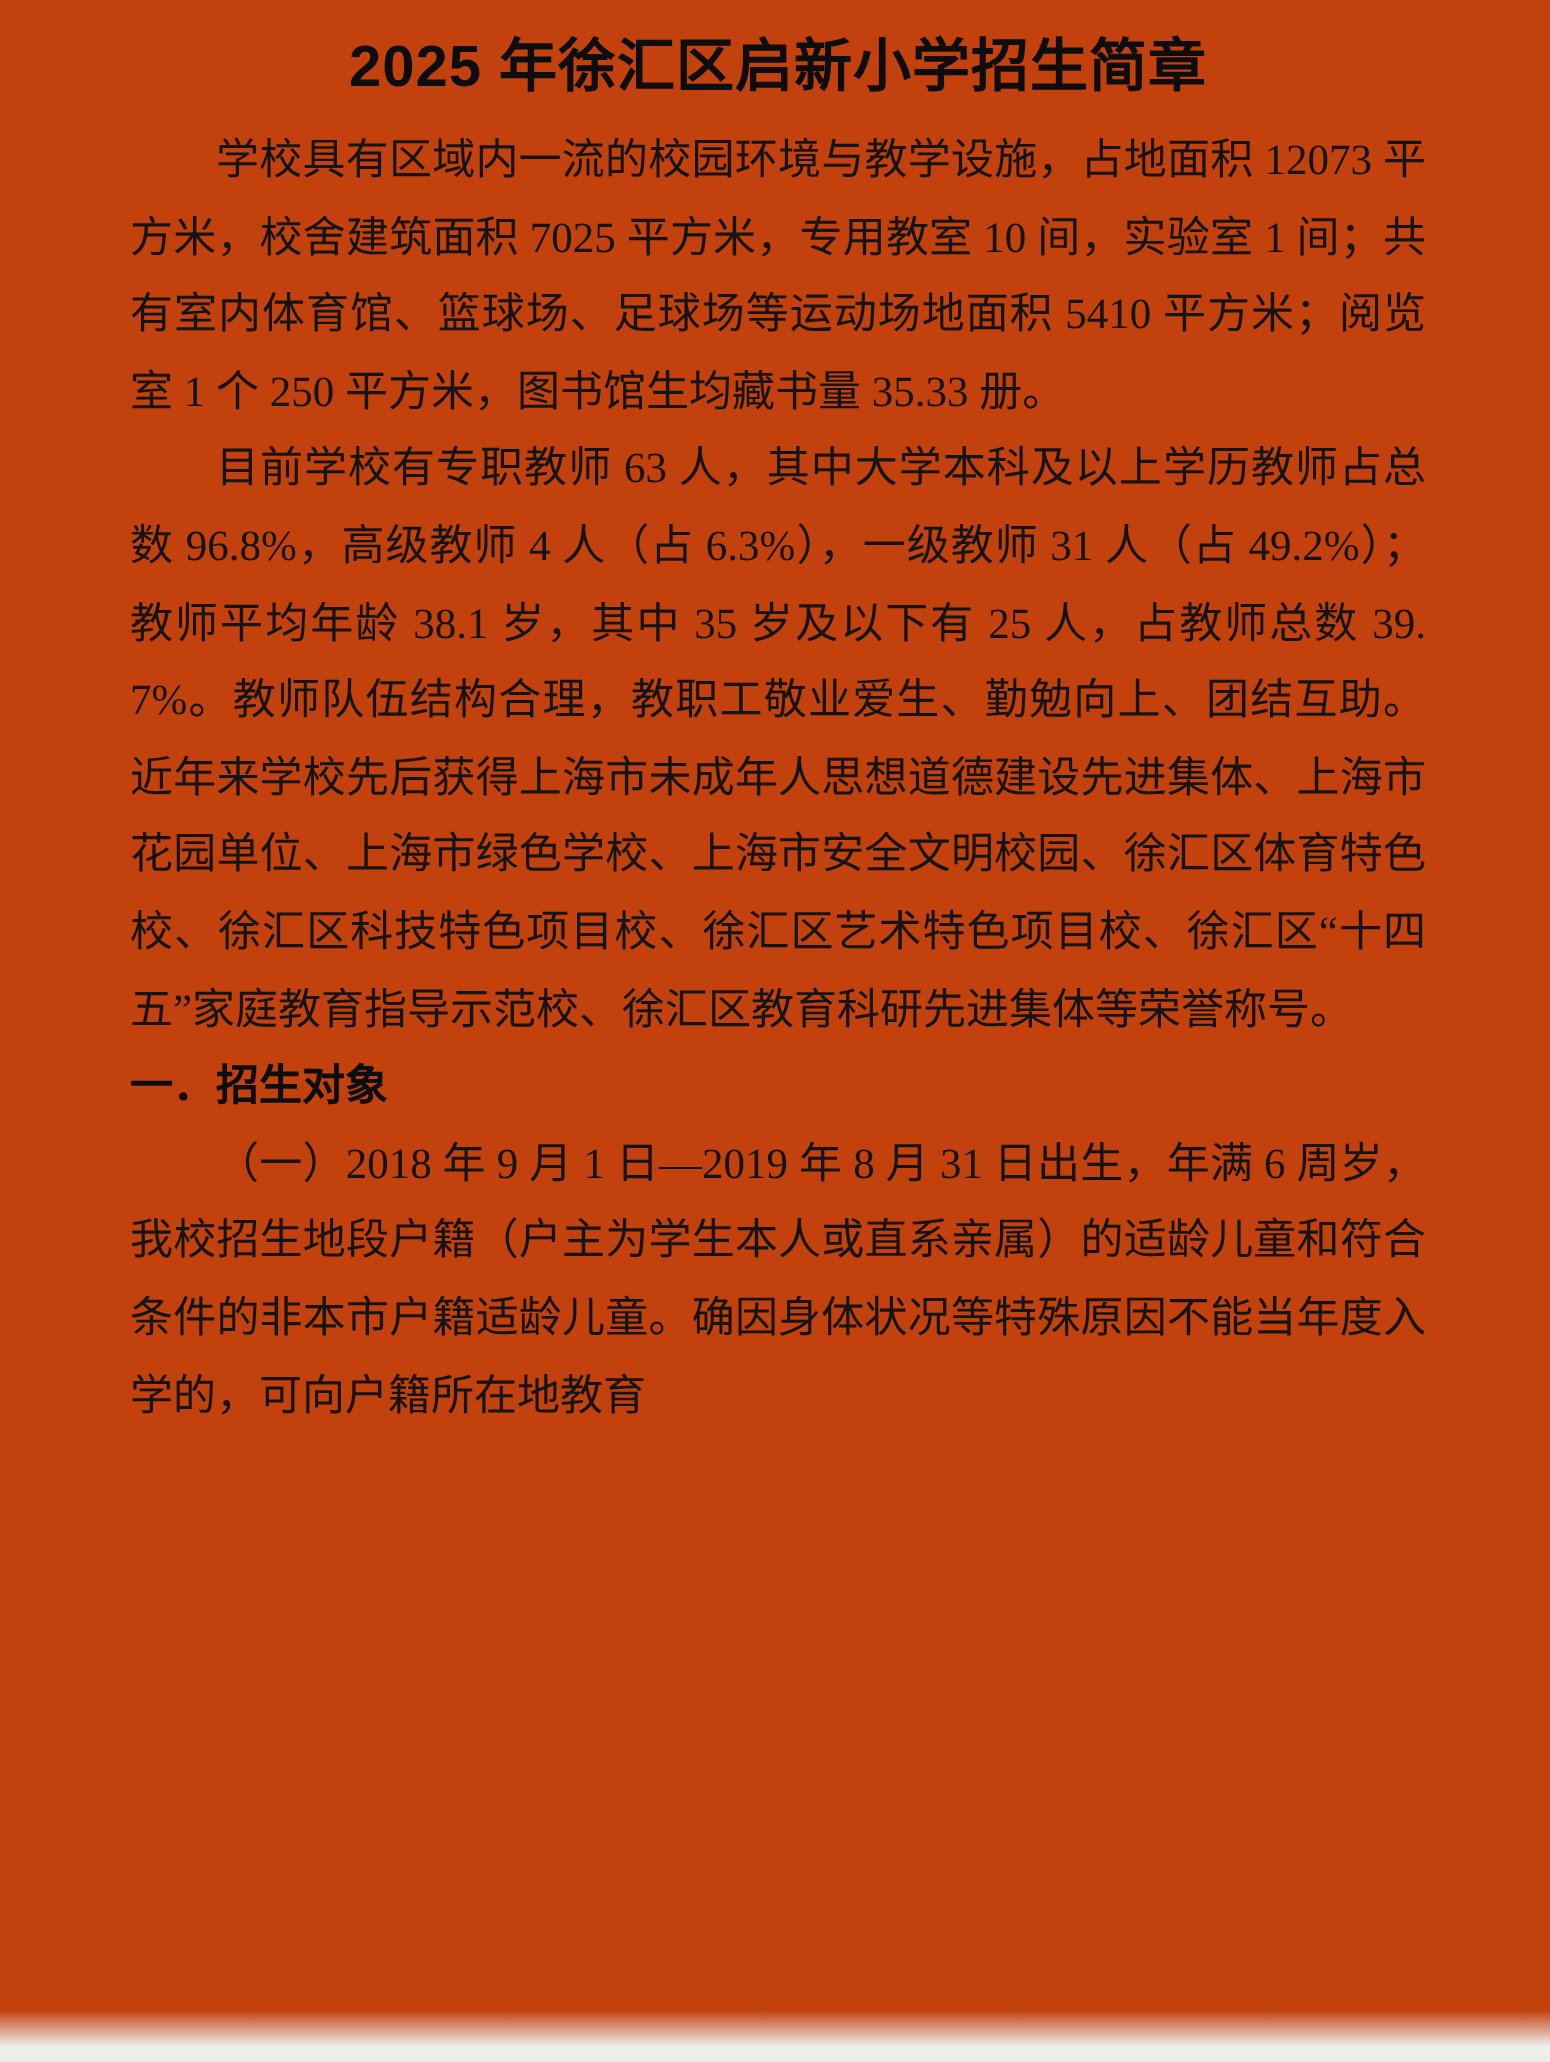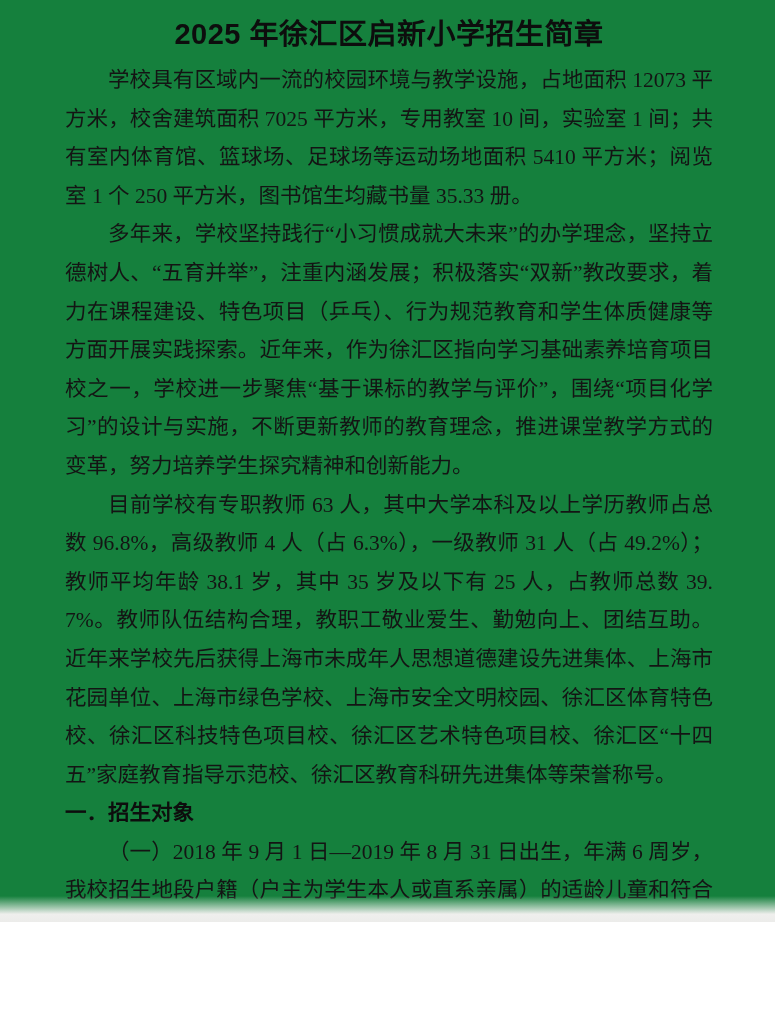--- a/index.html
+++ b/index.html
@@ -3,23 +3,23 @@
 <meta charset="utf-8">
 <style>
   html, body {
     margin: 0;
     padding: 0;
     background: #ffffff;
   }
   .page {
     position: relative;
     width: 775px;
-    height: 922px;
+    height: 1031px;
     margin: 0 auto;
-    background: #15803d;
+    background: #c2410c;
     color: #141414;
     overflow: hidden;
     font-family: "Liberation Serif", "DejaVu Serif", serif;
   }
   .content {
     padding: 0 62px 0 65px;
   }
   h1.doc-title {
     margin: 0;
     padding-top: 16px;
@@ -63,21 +63,20 @@
 <body>
 
 <div class="page">
   <div class="content">
 
     <h1 class="doc-title">2025 年徐汇区启新小学招生简章</h1>
 
 
     <p class="para">学校具有区域内一流的校园环境与教学设施，占地面积 12073 平方米，校舍建筑面积 7025 平方米，专用教室 10 间，实验室 1 间；共有室内体育馆、篮球场、足球场等运动场地面积 5410 平方米；阅览室 1 个 250 平方米，图书馆生均藏书量 35.33 册。</p>
 
-    <p class="para">多年来，学校坚持践行“小习惯成就大未来”的办学理念，坚持立德树人、“五育并举”，注重内涵发展；积极落实“双新”教改要求，着力在课程建设、特色项目（乒乓）、行为规范教育和学生体质健康等方面开展实践探索。近年来，作为徐汇区指向学习基础素养培育项目校之一，学校进一步聚焦“基于课标的教学与评价”，围绕“项目化学习”的设计与实施，不断更新教师的教育理念，推进课堂教学方式的变革，努力培养学生探究精神和创新能力。</p>
 
     <p class="para">目前学校有专职教师 63 人，其中大学本科及以上学历教师占总数 96.8%，高级教师 4 人（占 6.3%），一级教师 31 人（占 49.2%）；教师平均年龄 38.1 岁，其中 35 岁及以下有 25 人，占教师总数 39.7%。教师队伍结构合理，教职工敬业爱生、勤勉向上、团结互助。近年来学校先后获得上海市未成年人思想道德建设先进集体、上海市花园单位、上海市绿色学校、上海市安全文明校园、徐汇区体育特色校、徐汇区科技特色项目校、徐汇区艺术特色项目校、徐汇区“十四五”家庭教育指导示范校、徐汇区教育科研先进集体等荣誉称号。</p>
 
     <h2 class="section-heading">一．招生对象</h2>
 
     <p class="para">（一）2018 年 9 月 1 日—2019 年 8 月 31 日出生，年满 6 周岁，我校招生地段户籍（户主为学生本人或直系亲属）的适龄儿童和符合条件的非本市户籍适龄儿童。确因身体状况等特殊原因不能当年度入学的，可向户籍所在地教育</p>
 
   </div>
 
   <div class="page-bottom-fade"></div>

